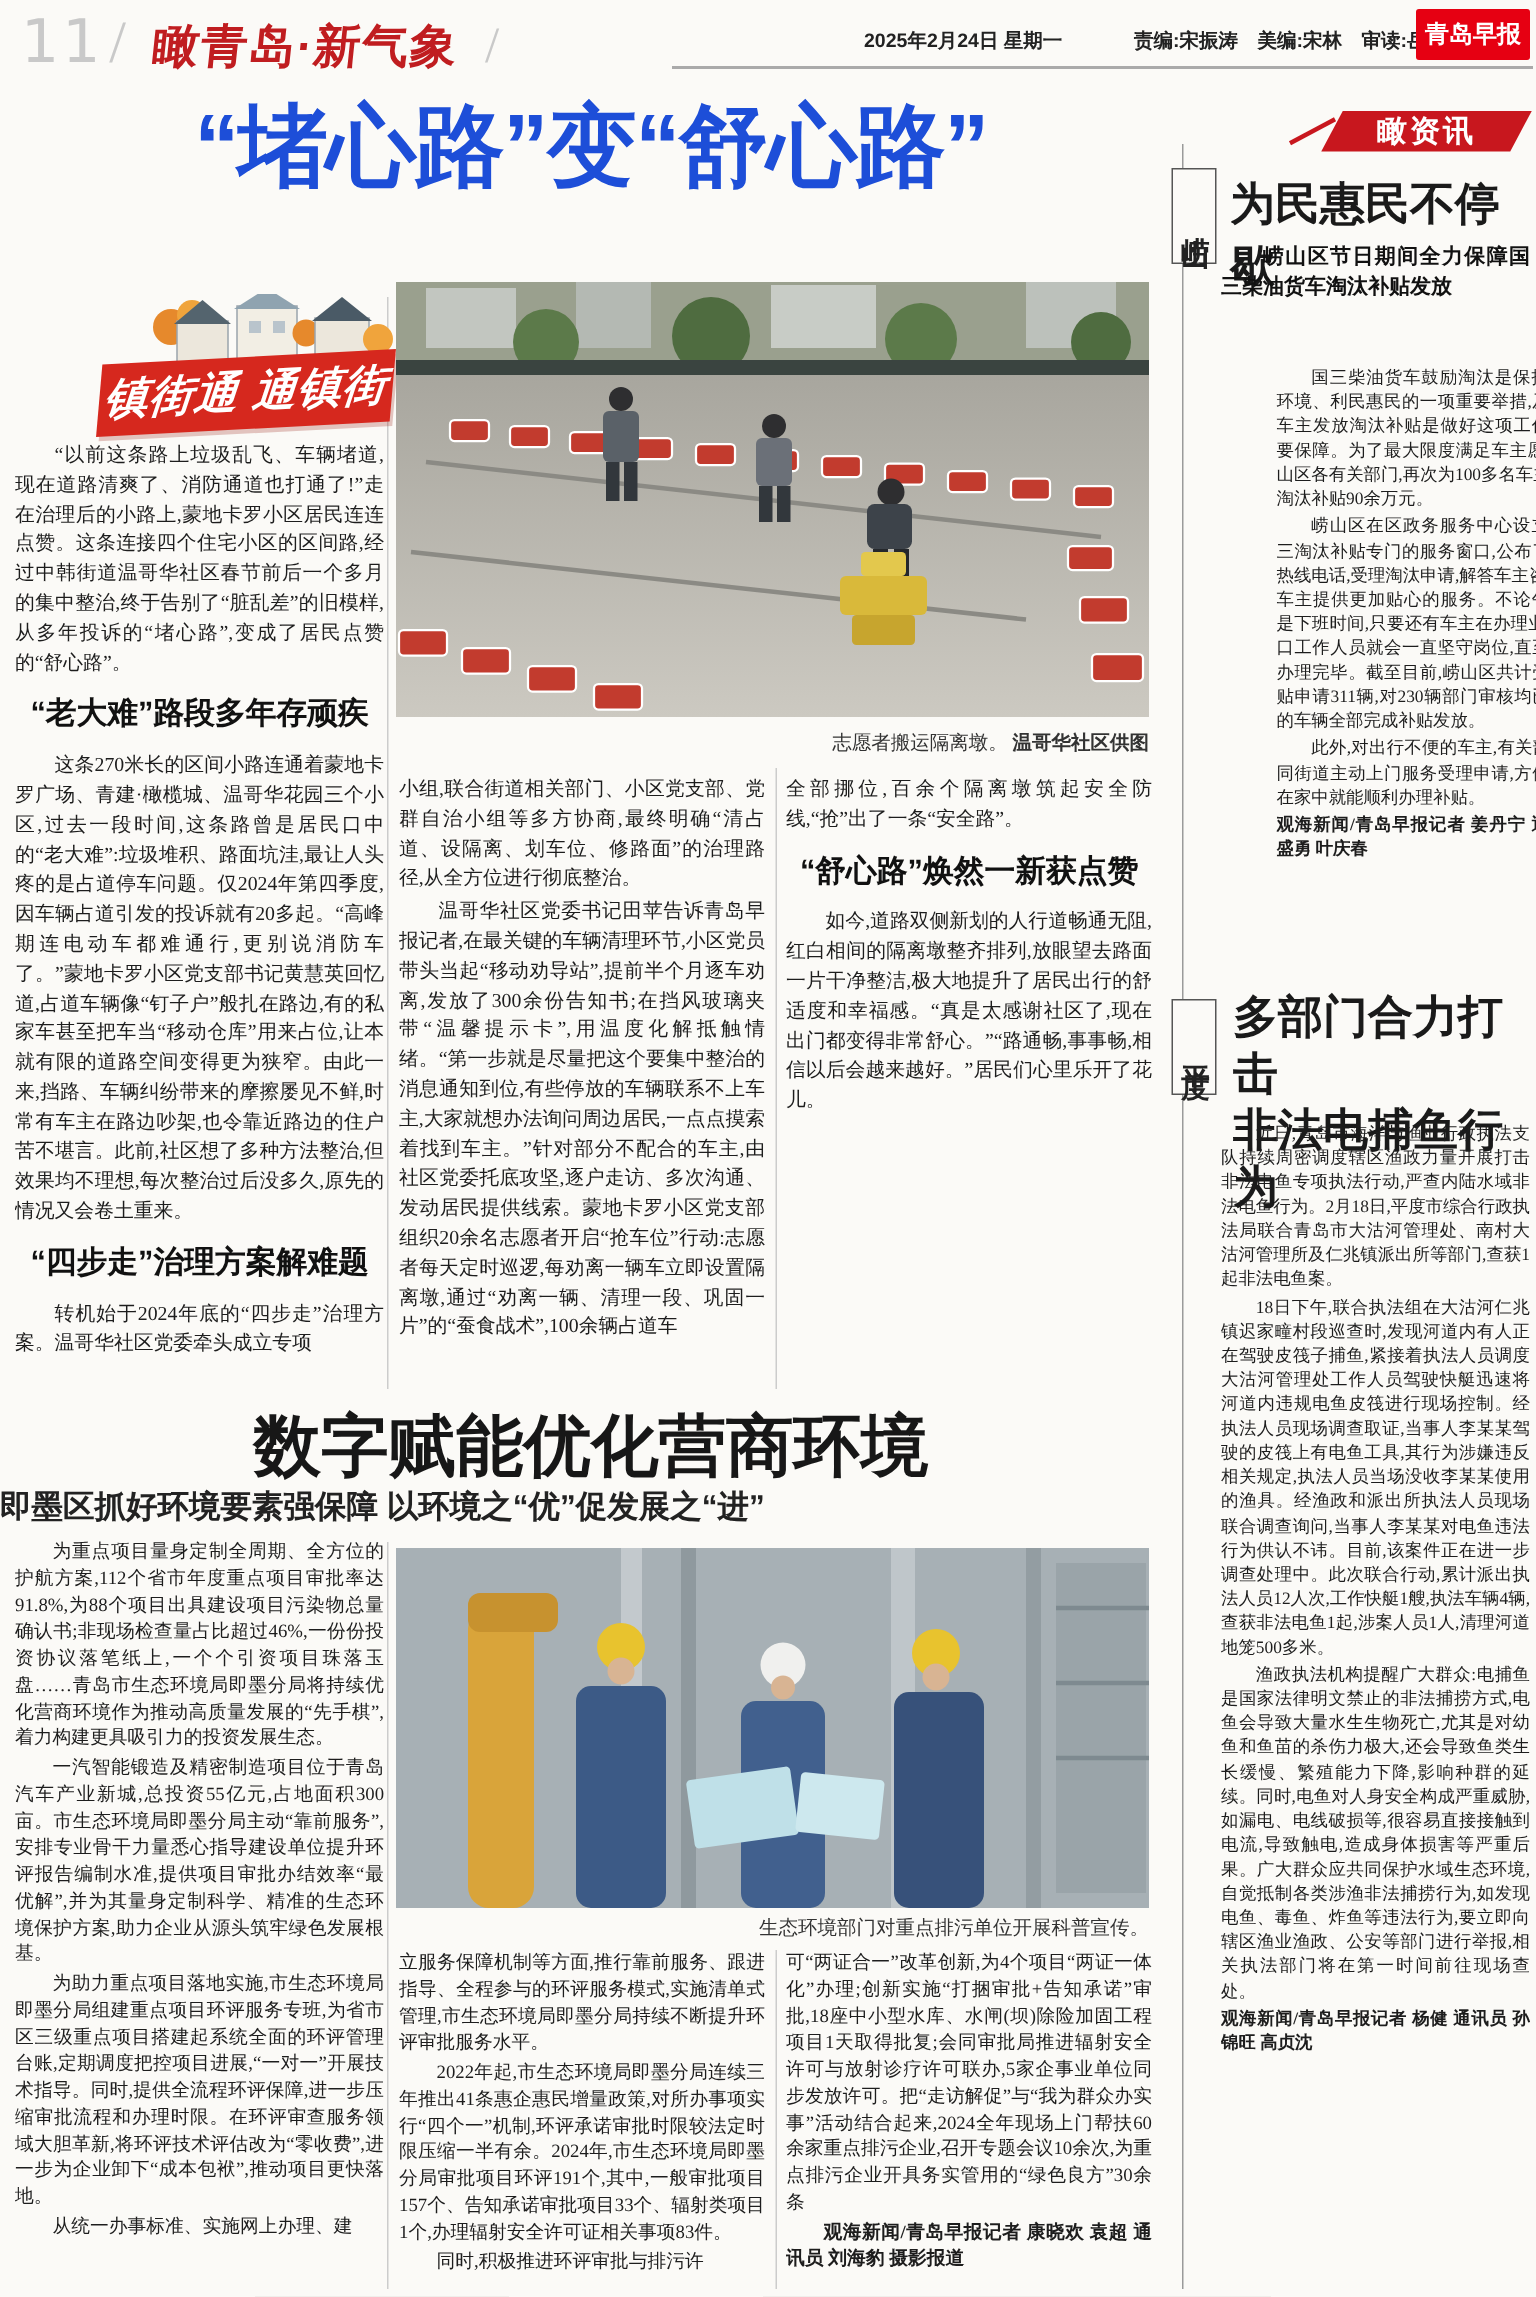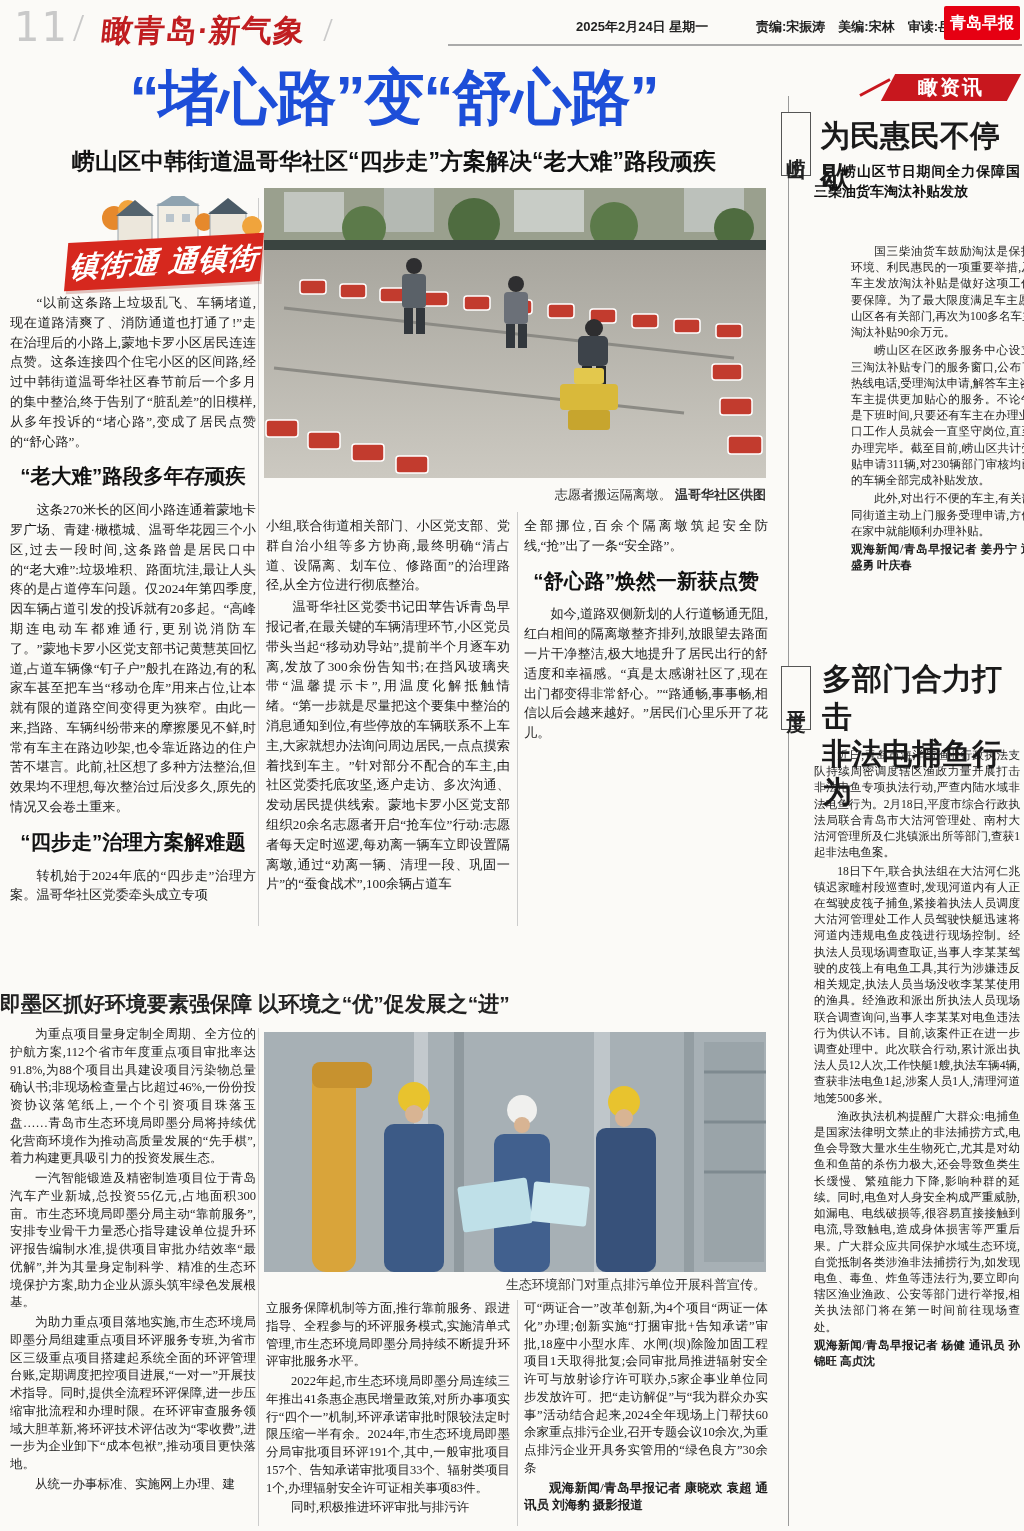--- a/index.html
+++ b/index.html
@@ -67,21 +67,20 @@
     <span>青岛早报</span>
   </div>
 
   <div class="abs vrule" style="left:788px;top:96px;height:1430px;"></div>
   <div class="abs crule" style="left:258px;top:198px;height:728px;"></div>
   <div class="abs crule" style="left:517px;top:512px;height:414px;"></div>
   <div class="abs crule" style="left:258px;top:1028px;height:498px;"></div>
   <div class="abs crule" style="left:517px;top:1300px;height:226px;"></div>
 
   <div class="abs headline1" style="left:0;top:58px;width:788px;">“堵心路”变“舒心路”</div>
-  <div class="abs deck1" style="left:0;top:146px;width:788px;">崂山区中韩街道温哥华社区“四步走”方案解决“老大难”路段顽疾</div>
 
   <div class="abs" style="left:92px;top:196px;width:170px;height:56px;">
     <svg width="170" height="56" viewBox="0 0 170 56">
       <circle cx="22" cy="22" r="12" fill="#e6892c"></circle>
         <circle cx="36" cy="14" r="10" fill="#f0a43c"></circle>
       <rect x="26" y="18" width="34" height="30" fill="#ece7dc" stroke="#9aa4ac"></rect>
       <polygon points="24,20 43,4 62,20" fill="#54646e"></polygon>
       <rect x="66" y="8" width="40" height="42" fill="#f2eee4" stroke="#9aa4ac"></rect>
       <polygon points="64,10 86,-4 108,10" fill="#8fa3b0"></polygon>
       <rect x="74" y="18" width="8" height="8" fill="#b9c4cc"></rect>
@@ -173,20 +172,21 @@
     <p>小组,联合街道相关部门、小区党支部、党群自治小组等多方协商,最终明确“清占道、设隔离、划车位、修路面”的治理路径,从全方位进行彻底整治。</p>
     <p class="ind">温哥华社区党委书记田苹告诉青岛早报记者,在最关键的车辆清理环节,小区党员带头当起“移动劝导站”,提前半个月逐车劝离,发放了300余份告知书;在挡风玻璃夹带“温馨提示卡”,用温度化解抵触情绪。“第一步就是尽量把这个要集中整治的消息通知到位,有些停放的车辆联系不上车主,大家就想办法询问周边居民,一点点摸索着找到车主。”针对部分不配合的车主,由社区党委托底攻坚,逐户走访、多次沟通、发动居民提供线索。蒙地卡罗小区党支部组织20余名志愿者开启“抢车位”行动:志愿者每天定时巡逻,每劝离一辆车立即设置隔离墩,通过“劝离一辆、清理一段、巩固一片”的“蚕食战术”,100余辆占道车</p>
   </div>
 
   <div class="abs body-txt" style="left:524px;top:516px;width:244px;height:412px;overflow:hidden;">
     <p>全部挪位,百余个隔离墩筑起安全防线,“抢”出了一条“安全路”。</p>
     <div class="subhead">“舒心路”焕然一新获点赞</div>
     <p class="ind">如今,道路双侧新划的人行道畅通无阻,红白相间的隔离墩整齐排列,放眼望去路面一片干净整洁,极大地提升了居民出行的舒适度和幸福感。“真是太感谢社区了,现在出门都变得非常舒心。”“路通畅,事事畅,相信以后会越来越好。”居民们心里乐开了花儿。</p>
   </div>
 
+  <div class="abs headline2" style="left:0;top:934px;width:788px;">数字赋能优化营商环境</div>
   <div class="abs deck2" style="left:0;top:990px;width:788px;">即墨区抓好环境要素强保障 以环境之“优”促发展之“进”</div>
 
   <div class="abs body2" style="left:10px;top:1026px;width:246px;height:500px;overflow:hidden;">
     <p class="ind">为重点项目量身定制全周期、全方位的护航方案,112个省市年度重点项目审批率达91.8%,为88个项目出具建设项目污染物总量确认书;非现场检查量占比超过46%,一份份投资协议落笔纸上,一个个引资项目珠落玉盘……青岛市生态环境局即墨分局将持续优化营商环境作为推动高质量发展的“先手棋”,着力构建更具吸引力的投资发展生态。</p>
     <p class="ind">一汽智能锻造及精密制造项目位于青岛汽车产业新城,总投资55亿元,占地面积300亩。市生态环境局即墨分局主动“靠前服务”,安排专业骨干力量悉心指导建设单位提升环评报告编制水准,提供项目审批办结效率“最优解”,并为其量身定制科学、精准的生态环境保护方案,助力企业从源头筑牢绿色发展根基。</p>
     <p class="ind">为助力重点项目落地实施,市生态环境局即墨分局组建重点项目环评服务专班,为省市区三级重点项目搭建起系统全面的环评管理台账,定期调度把控项目进展,“一对一”开展技术指导。同时,提供全流程环评保障,进一步压缩审批流程和办理时限。在环评审查服务领域大胆革新,将环评技术评估改为“零收费”,进一步为企业卸下“成本包袱”,推动项目更快落地。</p>
     <p class="ind">从统一办事标准、实施网上办理、建</p>
   </div>
 
   <div class="abs photo-frame" style="left:264px;top:1032px;width:502px;height:240px;">

